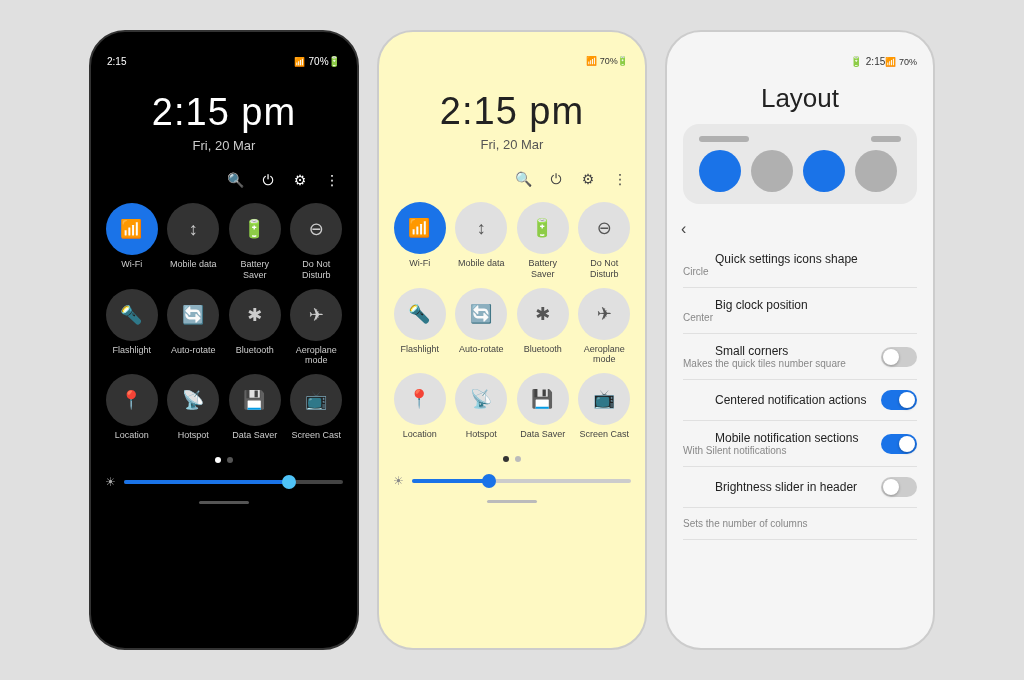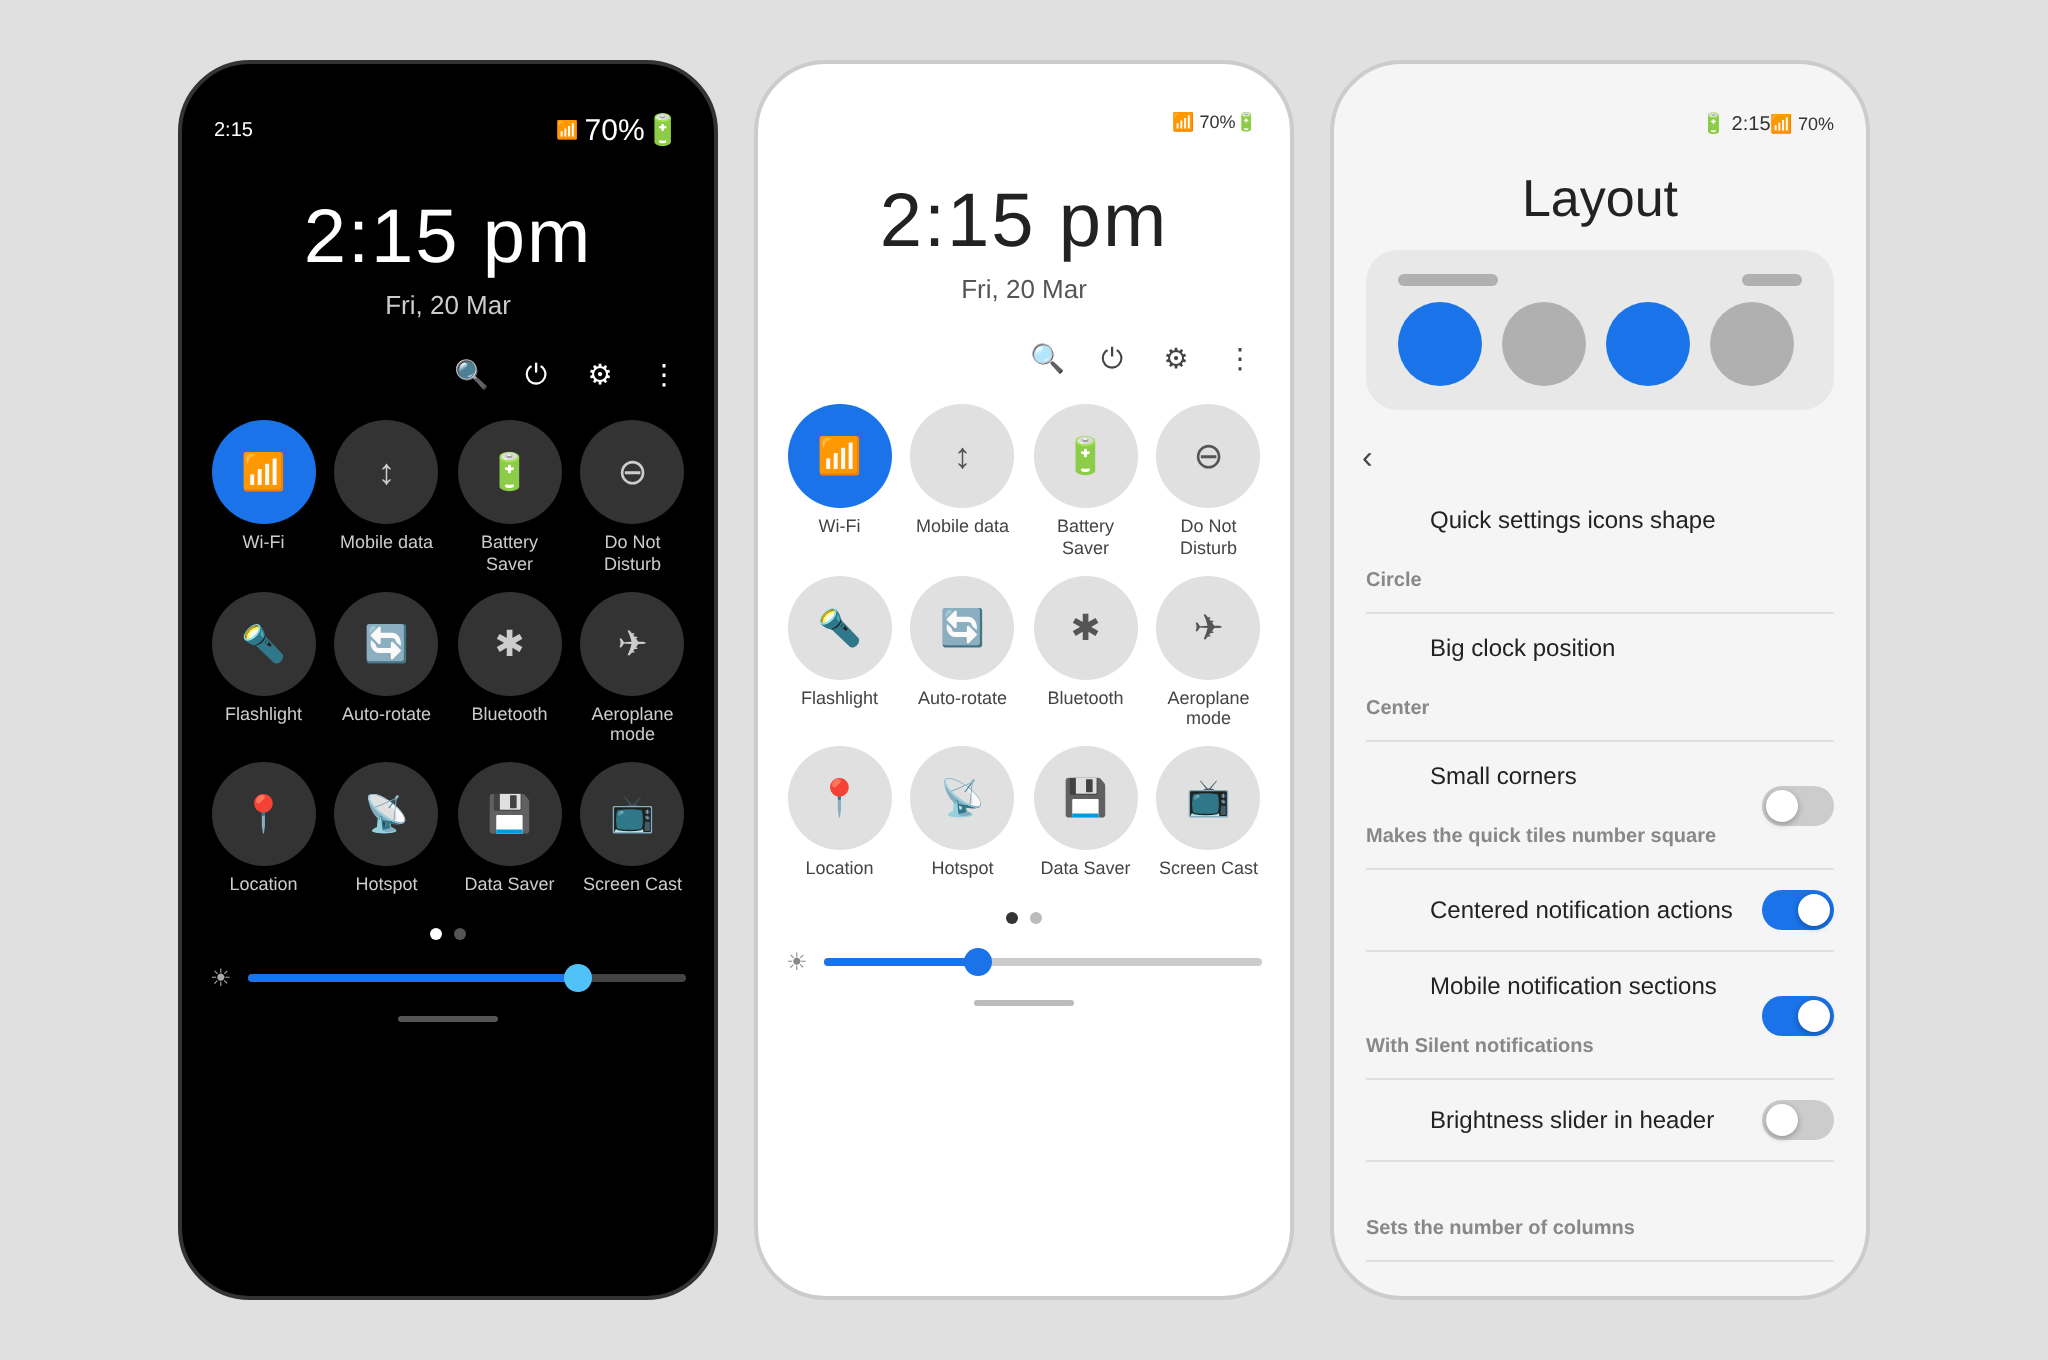--- a/index.html
+++ b/index.html
@@ -30,21 +30,21 @@
       position: relative;
       flex-shrink: 0;
     }
     .phone-dark {
       background: #000;
       width: 270px;
       height: 620px;
       border: 2px solid #333;
     }
     .phone-light {
-      background: #ffffff;
+      background: #fef9c3;
       width: 270px;
       height: 620px;
       border: 2px solid #ccc;
     }
     .phone-settings {
       background: #f5f5f5;
       width: 270px;
       height: 620px;
       border: 2px solid #ccc;
     }
@@ -287,22 +287,21 @@
     }
     .settings-item-label {
       font-size: 12px;
       color: #222;
       font-weight: 500;
       margin-left: 32px;
     }
     .settings-item-sub {
       font-size: 10px;
       color: #888;
-      margin-top: 18px;
-      font-weight: bold;
+      margin-top: 0;
     }
     
     .toggle {
       width: 36px;
       height: 20px;
       border-radius: 10px;
       position: relative;
       flex-shrink: 0;
     }
     .toggle-off {
@@ -328,21 +327,21 @@
 <body>
 
 <div class="container">
 
   <div class="phone phone-dark">
 
     <div class="status-bar status-bar-dark">
       <span style="font-size:10px;">2:15</span>
       <div class="status-icons">
         <span style="font-size:9px;">📶</span>
-        <span style="font-size:15px;text-align:right;">70%🔋</span>
+        <span style="font-size:10px;text-align:right;">70%🔋</span>
       </div>
     </div>
 
     <div class="clock-area">
       <div class="clock-time-dark">2:15 pm</div>
       <div class="clock-date-dark">Fri, 20 Mar</div>
     </div>
 
     <div class="toolbar-row">
       <div class="toolbar-icon toolbar-icon-dark">🔍</div>

